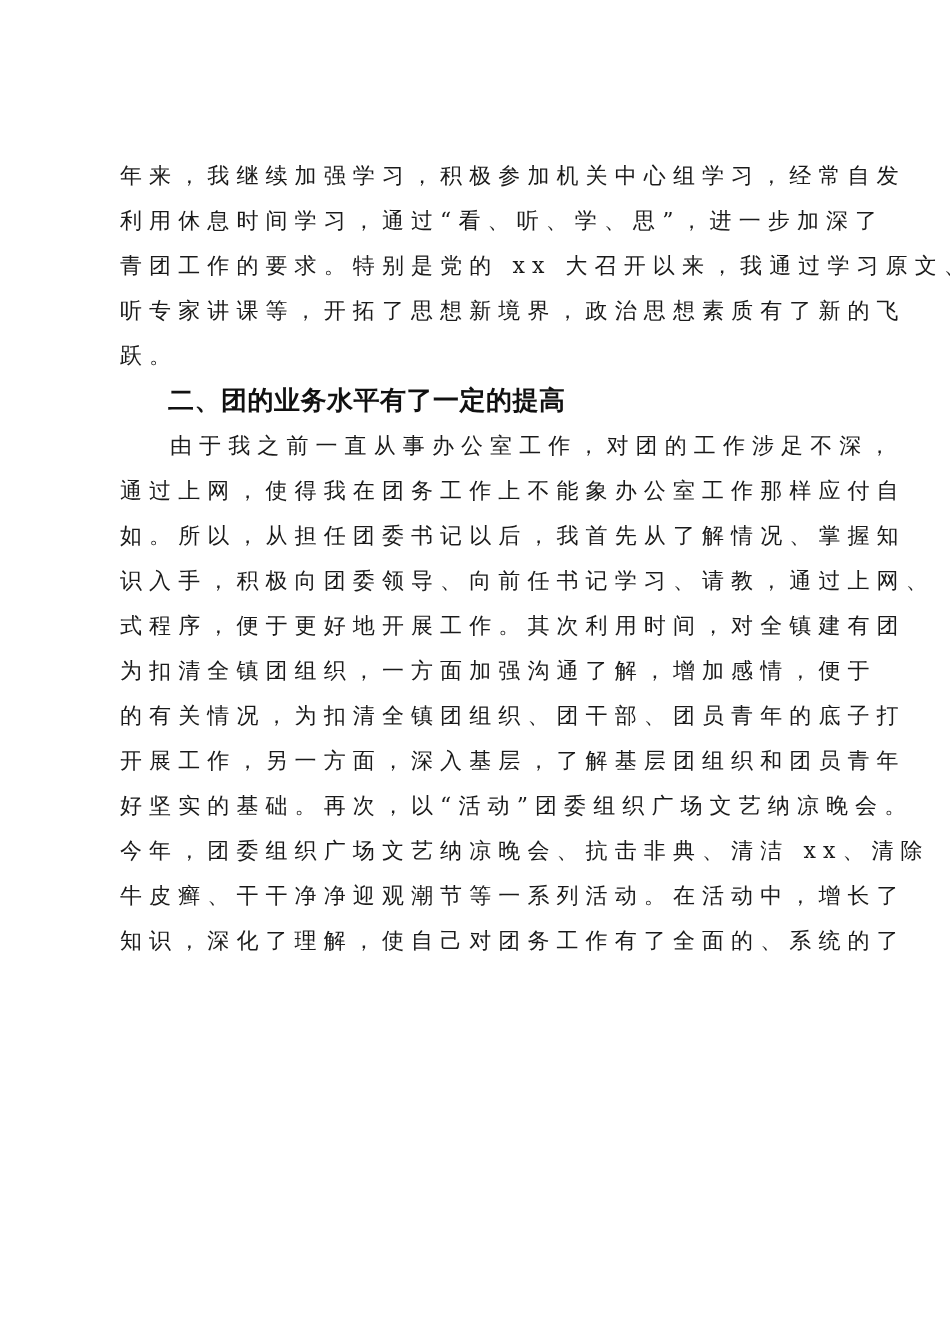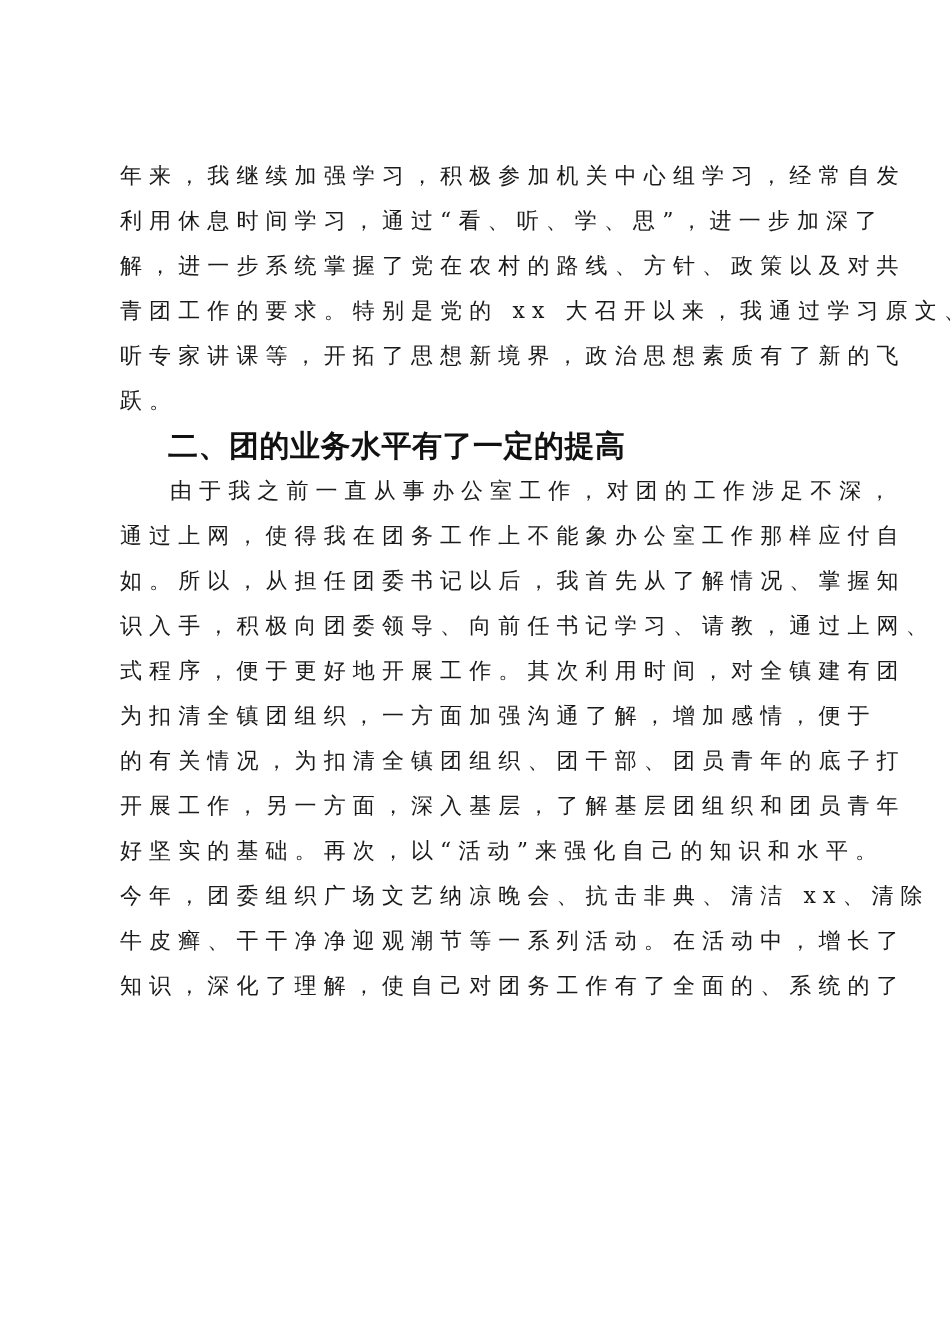--- a/index.html
+++ b/index.html
@@ -36,54 +36,53 @@
     letter-spacing: 7.1px;
     white-space: nowrap;
   }
   .line.indent {
     padding-left: 50px;
   }
   .heading {
     height: 45px;
     line-height: 45px;
     font-family: "DejaVu Sans", "Liberation Sans", sans-serif;
-    font-size: 30px;
+    font-size: 26px;
     font-weight: bold;
     color: #111111;
     letter-spacing: 0.5px;
     padding-left: 48px;
     white-space: nowrap;
   }
 </style>
 </head>
 <body>
 
 <div class="page">
   <div class="content">
 
     <div>
       <div class="line">年来，我继续加强学习，积极参加机关中心组学习，经常自发</div>
       <div class="line">利用休息时间学习，通过“看、听、学、思”，进一步加深了</div>
-      <div class="line">解，进一步系统掌握了党在农村的路线、方针、政策以及对共</div>
       <div class="line">青团工作的要求。特别是党的 xx 大召开以来，我通过学习原文、</div>
       <div class="line">听专家讲课等，开拓了思想新境界，政治思想素质有了新的飞</div>
       <div class="line">跃。</div>
     </div>
 
     <div class="heading">二、团的业务水平有了一定的提高</div>
 
     <div>
       <div class="line indent">由于我之前一直从事办公室工作，对团的工作涉足不深，</div>
       <div class="line">通过上网，使得我在团务工作上不能象办公室工作那样应付自</div>
       <div class="line">如。所以，从担任团委书记以后，我首先从了解情况、掌握知</div>
       <div class="line">识入手，积极向团委领导、向前任书记学习、请教，通过上网、</div>
       <div class="line">式程序，便于更好地开展工作。其次利用时间，对全镇建有团</div>
       <div class="line">为扣清全镇团组织，一方面加强沟通了解，增加感情，便于</div>
       <div class="line">的有关情况，为扣清全镇团组织、团干部、团员青年的底子打</div>
       <div class="line">开展工作，另一方面，深入基层，了解基层团组织和团员青年</div>
-      <div class="line">好坚实的基础。再次，以“活动”来强化自己的知识和水平。</div>
+      <div class="line">好坚实的基础。再次，以“活动”团委组织广场文艺纳凉晚会。</div>
       <div class="line">今年，团委组织广场文艺纳凉晚会、抗击非典、清洁 xx、清除</div>
       <div class="line">牛皮癣、干干净净迎观潮节等一系列活动。在活动中，增长了</div>
       <div class="line">知识，深化了理解，使自己对团务工作有了全面的、系统的了</div>
     </div>
 
   </div>
 </div>
 
 </body></html>

